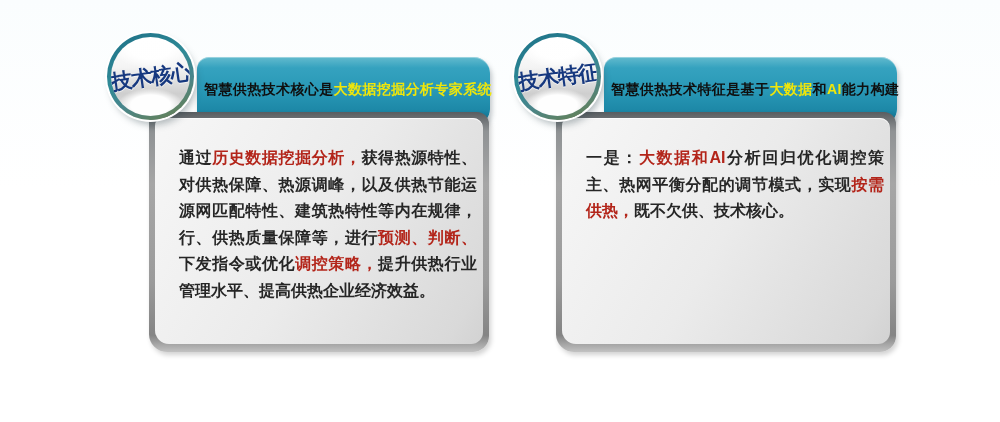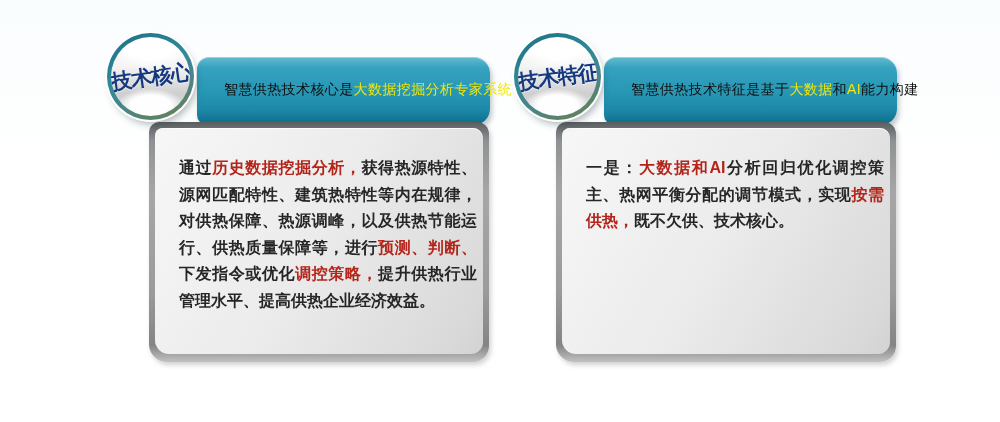--- a/index.html
+++ b/index.html
@@ -17,22 +17,22 @@
 
   
   .bar{
     position:absolute;left:93px;top:57px;width:293px;height:68px;
     border-radius:12px 16px 16px 10px;
     background:linear-gradient(180deg,#63bbce 0%,#35a2bf 16%,#2898b6 50%,#1d88a7 78%,#0f6f8e 97%,#0a5d78 100%);
     box-shadow:inset 0 1px 0 rgba(255,255,255,.35), 2px 4px 5px rgba(55,70,78,.30);
     display:flex;align-items:center;
   }
   .bar-text{
-    padding:0 6px 4px 27px;
-    font-size:14px;font-weight:normal;letter-spacing:.4px;
+    padding:0 6px 4px 7px;
+    font-size:14px;font-weight:bold;letter-spacing:.4px;
     white-space:nowrap;line-height:1;
   }
   .h-dark{color:#0f0f0f;}
   .h-yellow{color:#f0e60a;}
 
   
   .badge{
     position:absolute;left:3px;top:33px;width:87px;height:87px;border-radius:50%;
     background:linear-gradient(155deg,#1d6f86 0%,#2f8a97 42%,#49858a 65%,#6d8048 100%);
     padding:0;box-sizing:border-box;
@@ -47,21 +47,21 @@
     display:flex;align-items:center;justify-content:center;overflow:hidden;
   }
   .badge-text{
     transform:rotate(-8deg);
     color:#16387f;font-size:21px;font-weight:bold;letter-spacing:-1px;
     white-space:nowrap;text-shadow:0 1px 0 rgba(255,255,255,.6);
   }
 
   
   .box{
-    position:absolute;left:45px;top:122px;width:340px;height:240px;
+    position:absolute;left:45px;top:112px;width:340px;height:240px;
     border-radius:10px 12px 16px 18px;
     background:linear-gradient(180deg,#585d60 0%,#8f9294 8%,#a6a6a6 30%,#9b9b9b 70%,#848484 93%,#c2c2c2 100%);
     box-shadow:2px 3px 5px rgba(0,0,0,.18);
   }
   .box-inner{
     position:absolute;left:6px;right:6px;top:6px;bottom:8px;
     border-radius:8px 10px 12px 14px;
     background:linear-gradient(120deg,#f7f7f7 0%,#ebebeb 50%,#d9d9d9 92%,#d2d2d2 100%);
     box-shadow:inset 0 1px 0 rgba(255,255,255,.8);
   }
@@ -80,22 +80,22 @@
 <div class="stage">
 
   <div class="panel" data-panel="0">
     <div class="bar">
       <div class="bar-text"><span class="h-dark">智慧供热技术核心是</span><span class="h-yellow">大数据挖掘分析专家系统</span></div>
     </div>
     <div class="box">
       <div class="box-inner">
         <div class="body-text">
             <div class="bline"><span class="s-black">通过</span><span class="s-red">历史数据挖掘分析，</span><span class="s-black">获得热源特性、</span></div>
+            <div class="bline"><span class="s-black">对供热保障、热源调峰，以及供热节能运</span></div>
             <div class="bline"><span class="s-black">源网匹配特性、建筑热特性等内在规律，</span></div>
-            <div class="bline"><span class="s-black">对供热保障、热源调峰，以及供热节能运</span></div>
             <div class="bline"><span class="s-black">行、供热质量保障等，进行</span><span class="s-red">预测、判断、</span></div>
             <div class="bline"><span class="s-black">下发指令或优化</span><span class="s-red">调控策略，</span><span class="s-black">提升供热行业</span></div>
             <div class="bline last"><span class="s-black">管理水平、提高供热企业经济效益。</span></div>
           </div>
       </div>
     </div>
     <div class="badge">
       <div class="badge-inner">
         <span class="badge-text">技术核心</span>
       </div>

